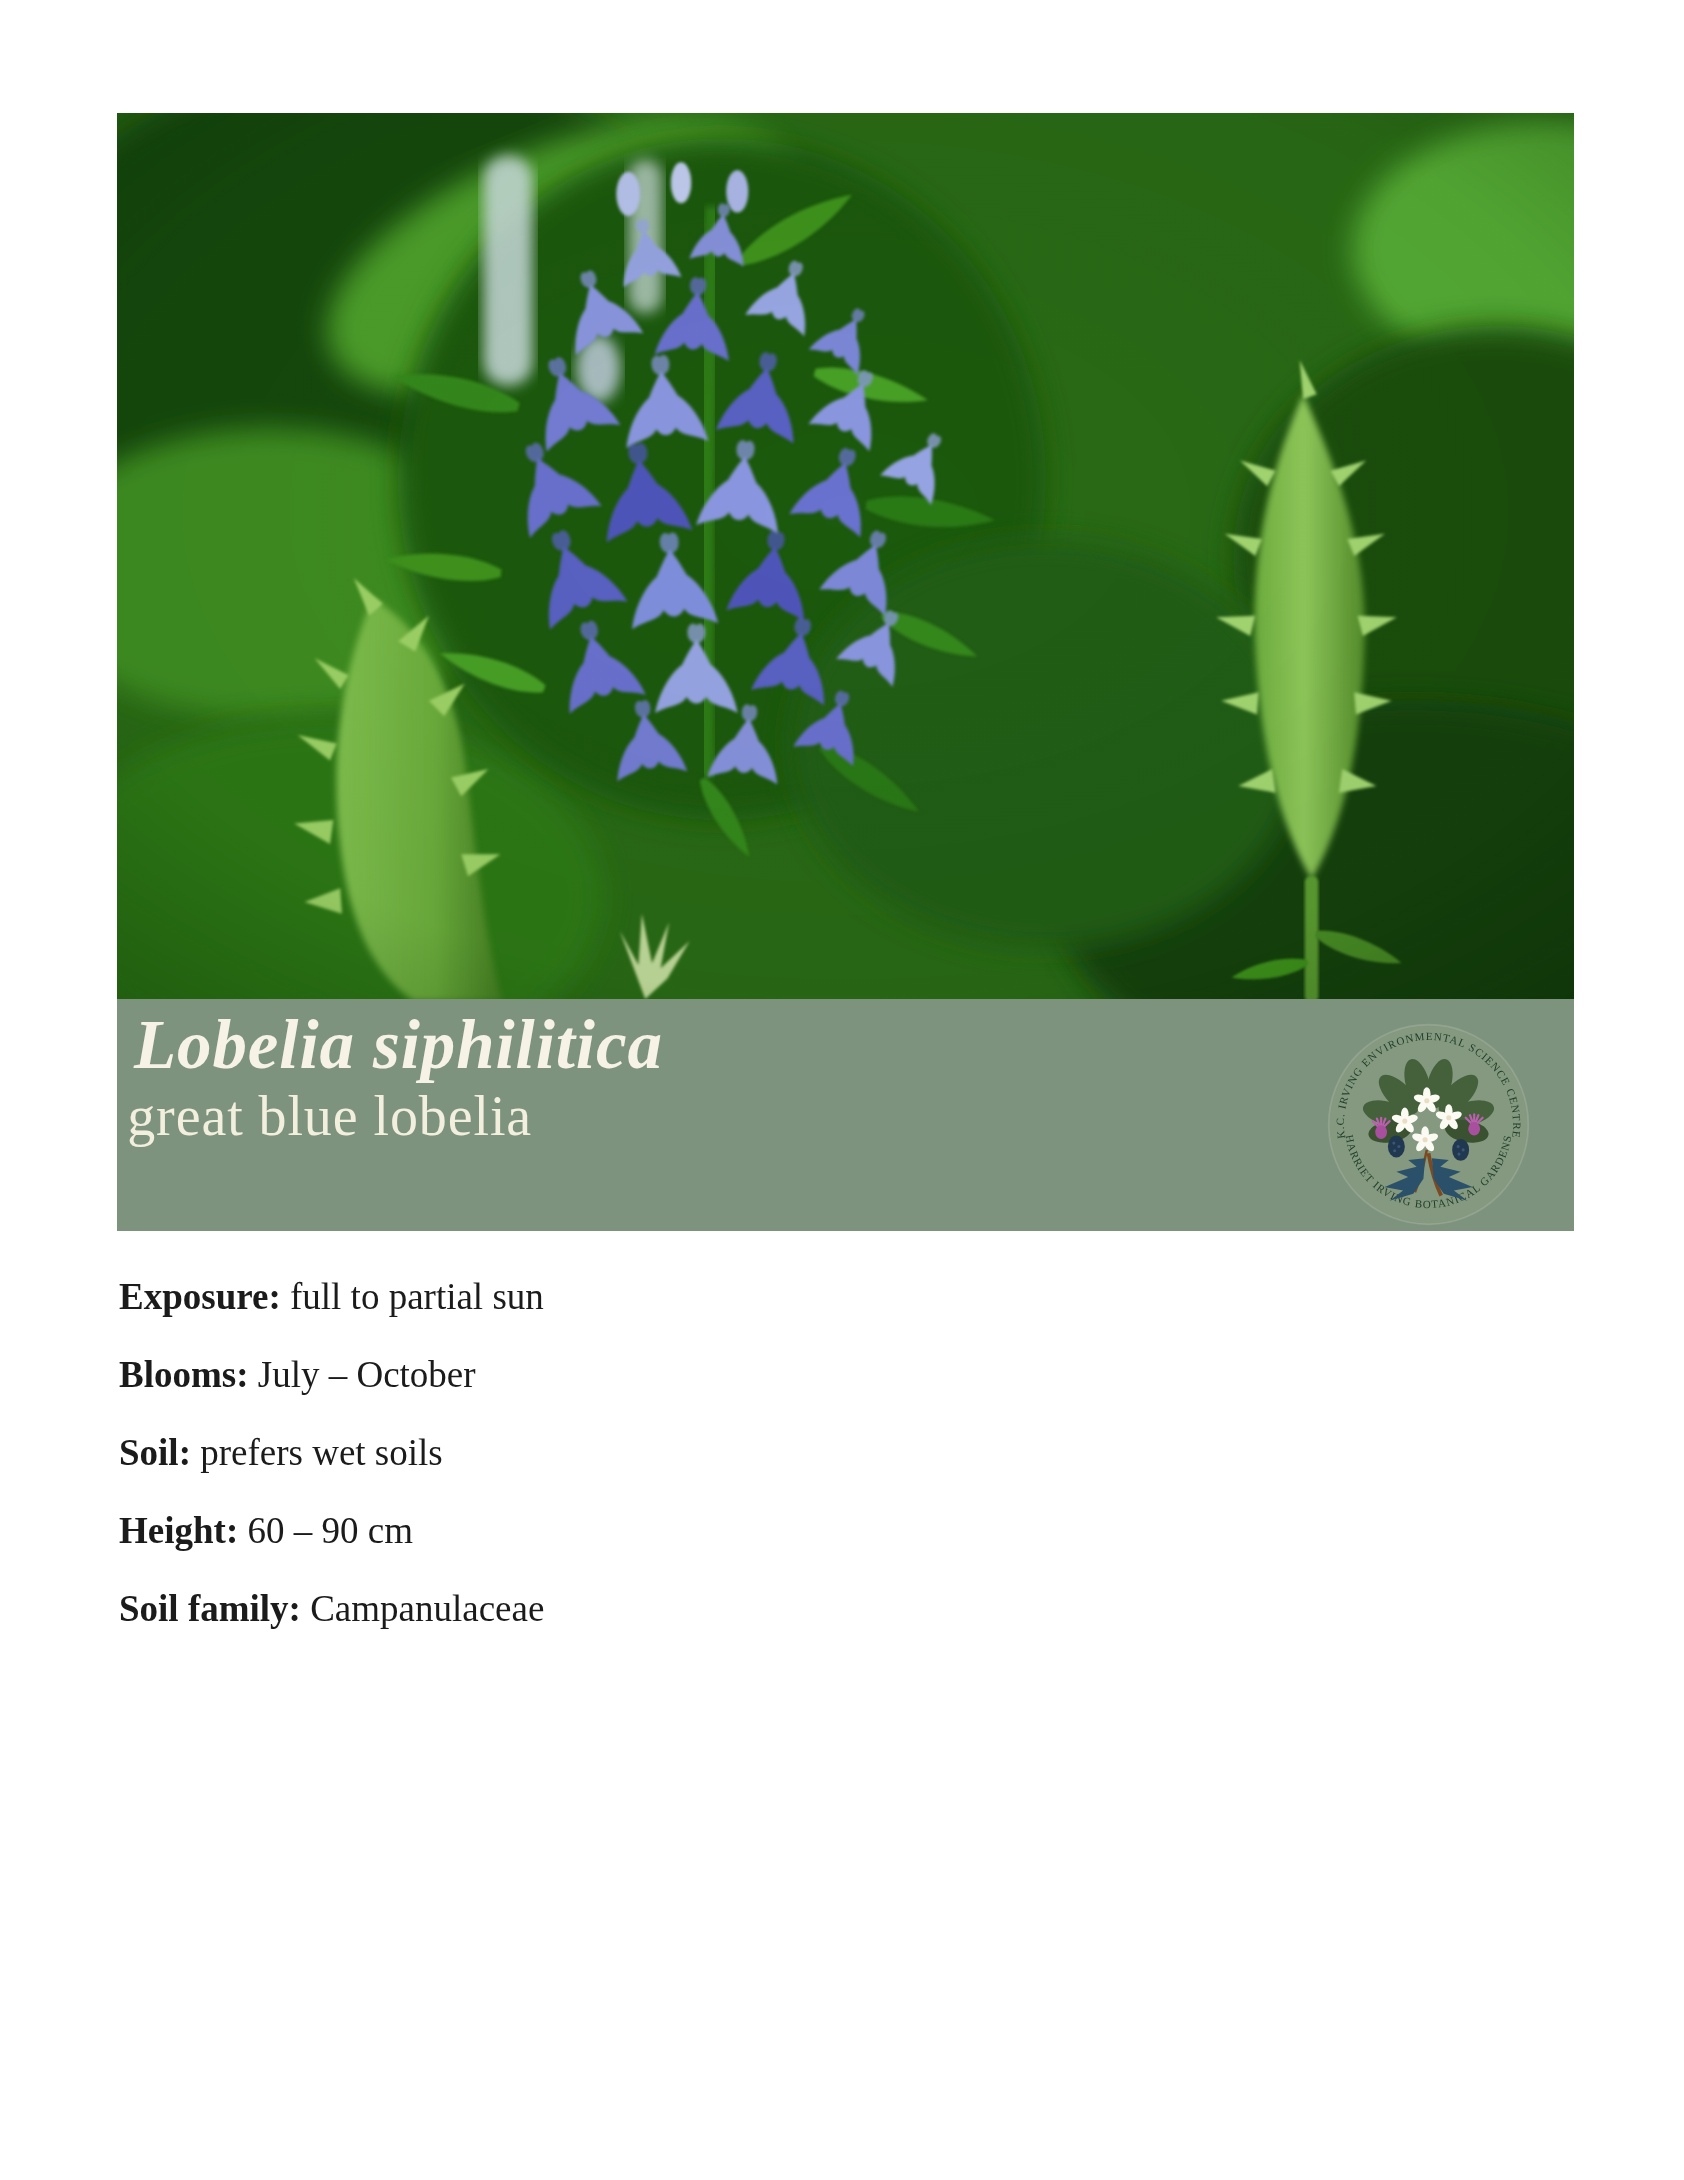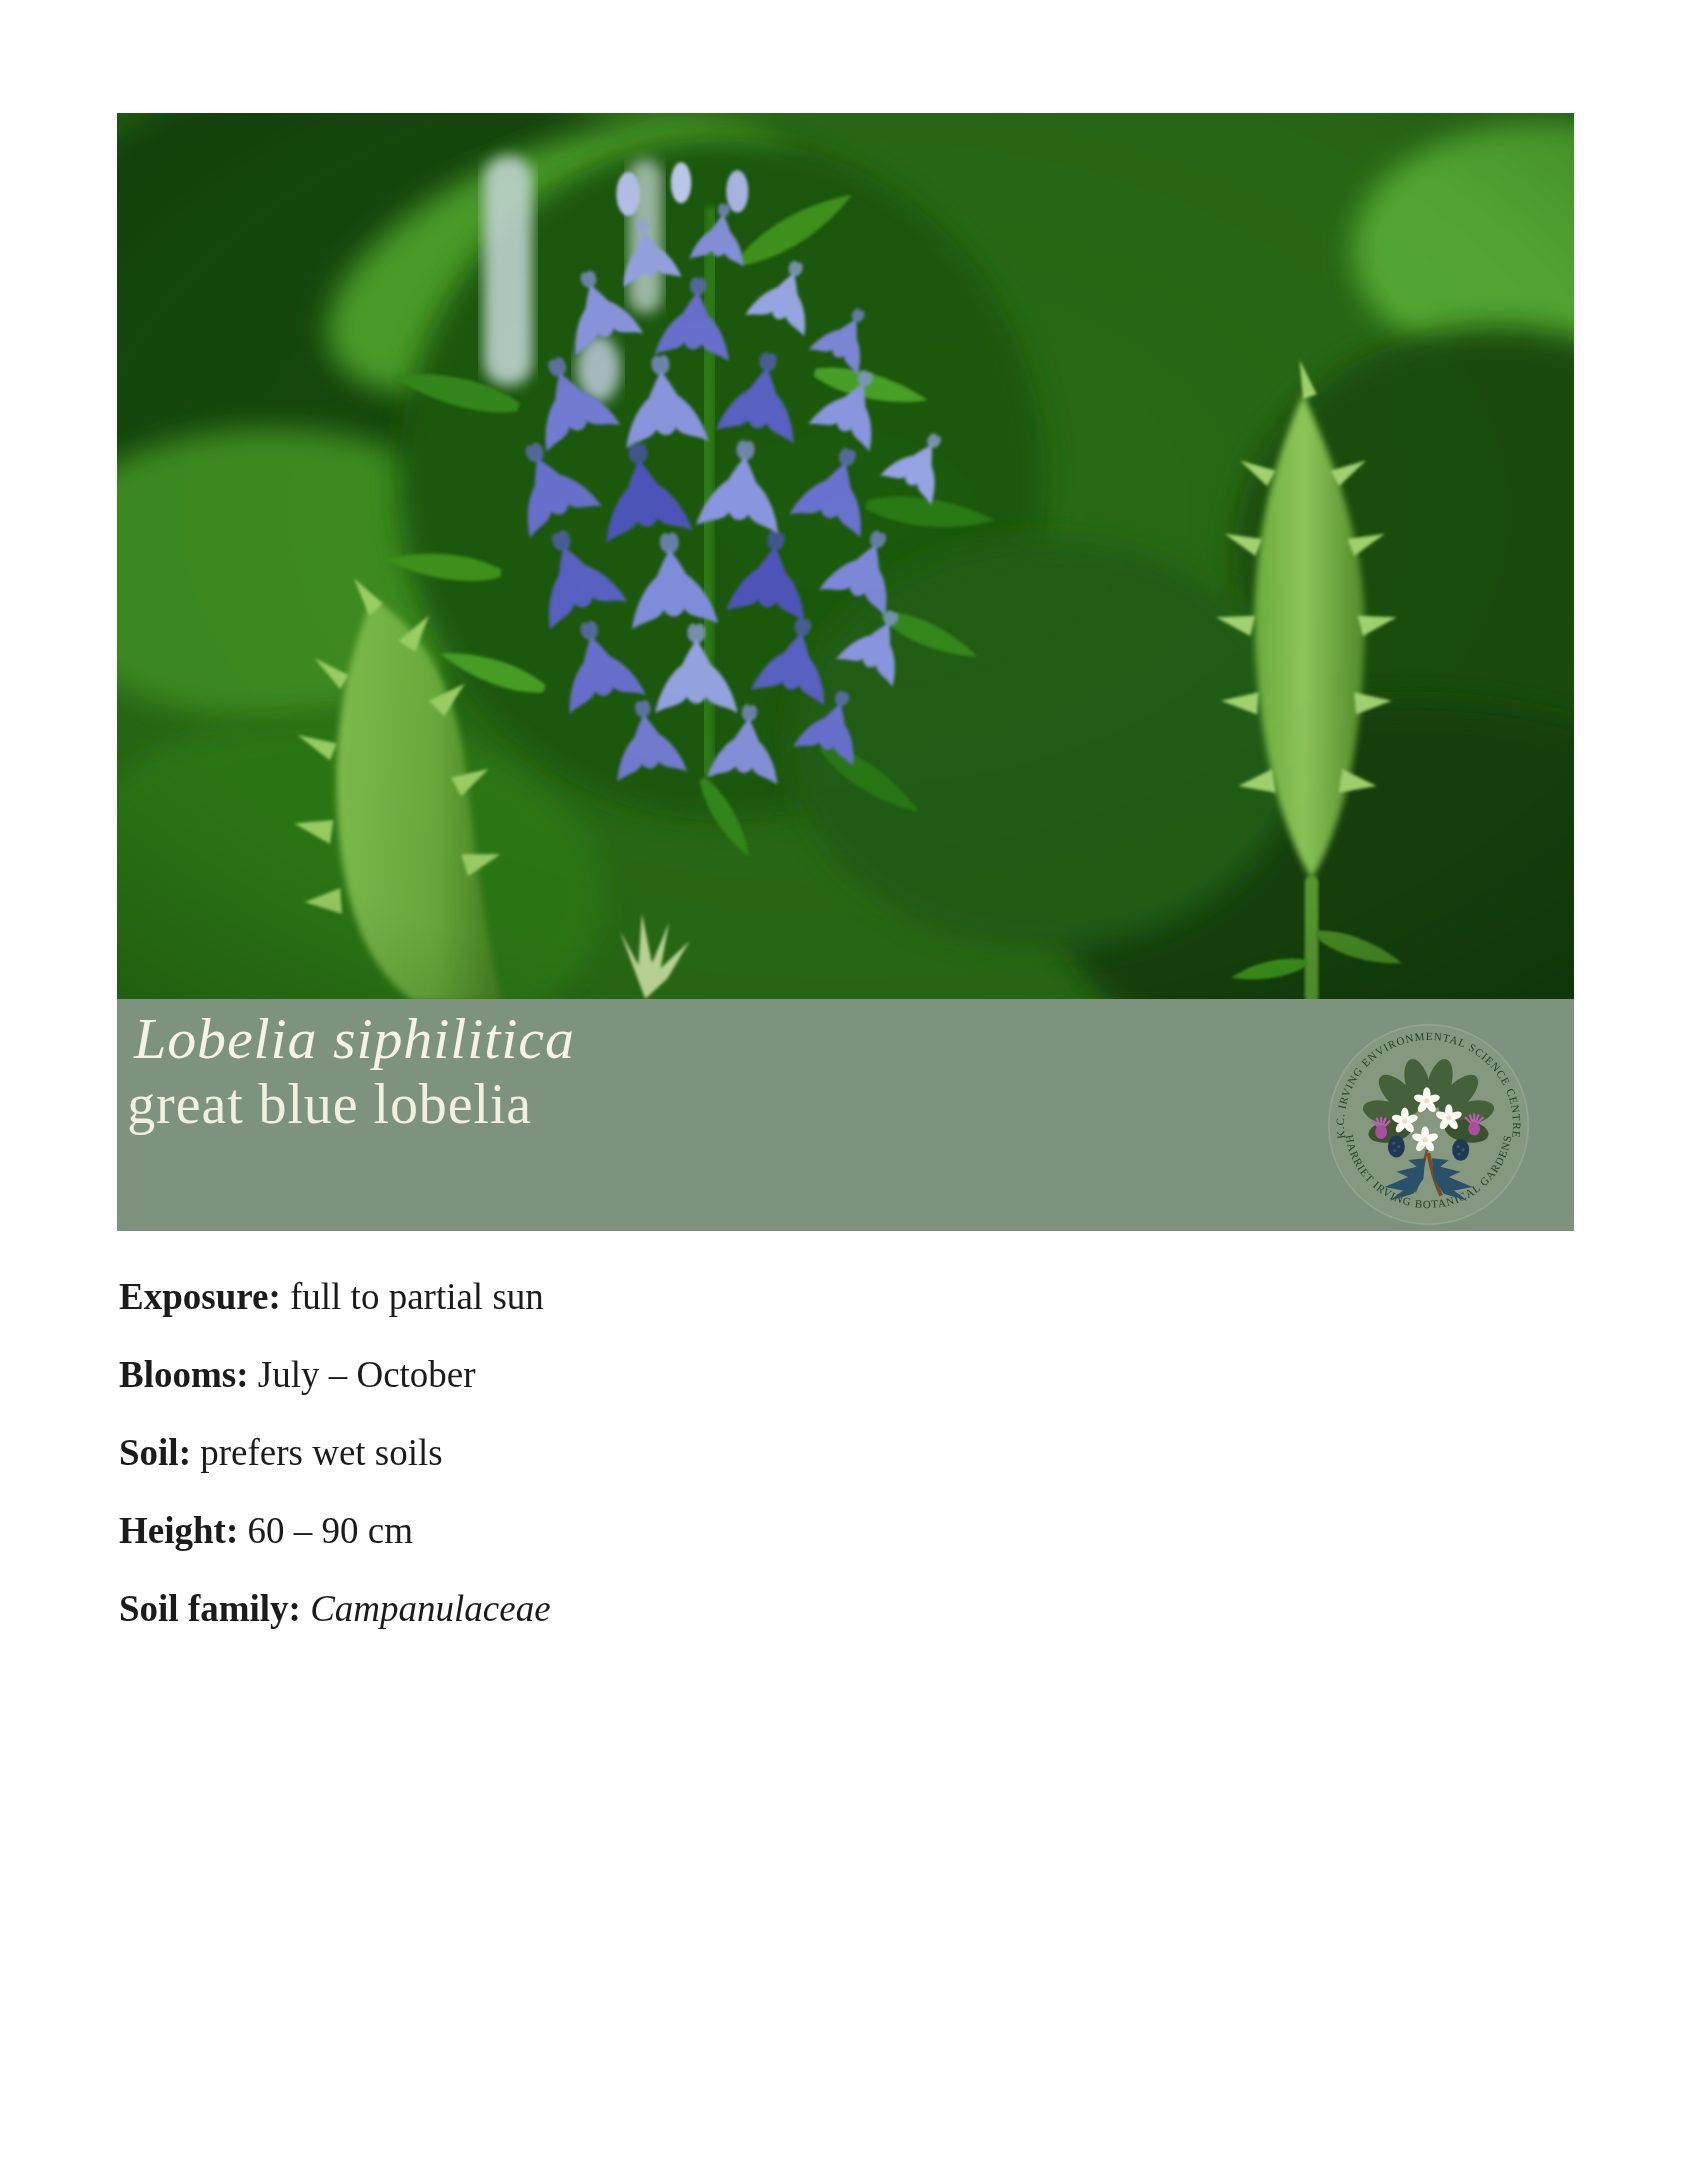--- a/index.html
+++ b/index.html
@@ -25,25 +25,26 @@
     left:117px; top:999px;
     width:1457px; height:232px;
     background:#7e937d;
   }
   .banner-inner{
     position:absolute;
     left:10.2px; top:10.2px;
   }
   .sci-name{
     font-style:italic;
-    font-size:58px;
+    font-size:69px;
     line-height:1.05;
     color:#f6f3e6;
     padding-left:6.8px;
     letter-spacing:0.9px;
+    font-weight:bold;
   }
   .common-name{
     font-size:56px;
     line-height:1.05;
     margin-top:5px;
     color:#f2efdf;
     letter-spacing:0.9px;
   }
   .logo{
     position:absolute;
@@ -59,21 +60,21 @@
   }
   .col-left{width:862px;}
   .col-right{width:591px;}
   .info p{
     font-size:37px;
     line-height:1.27;
     margin:0 0 31px 0;
   }
   .info b{font-weight:bold;}
   .wrapval{white-space:pre-line;}
-  .italicval{font-style:italic;}
+  .italicval{}
 </style>
 </head>
 <body>
 
 <div class="sheet">
 
   <div class="photo">
     <svg viewBox="0 0 1710 1040" preserveAspectRatio="none">
       <defs>
         <filter id="b2">

